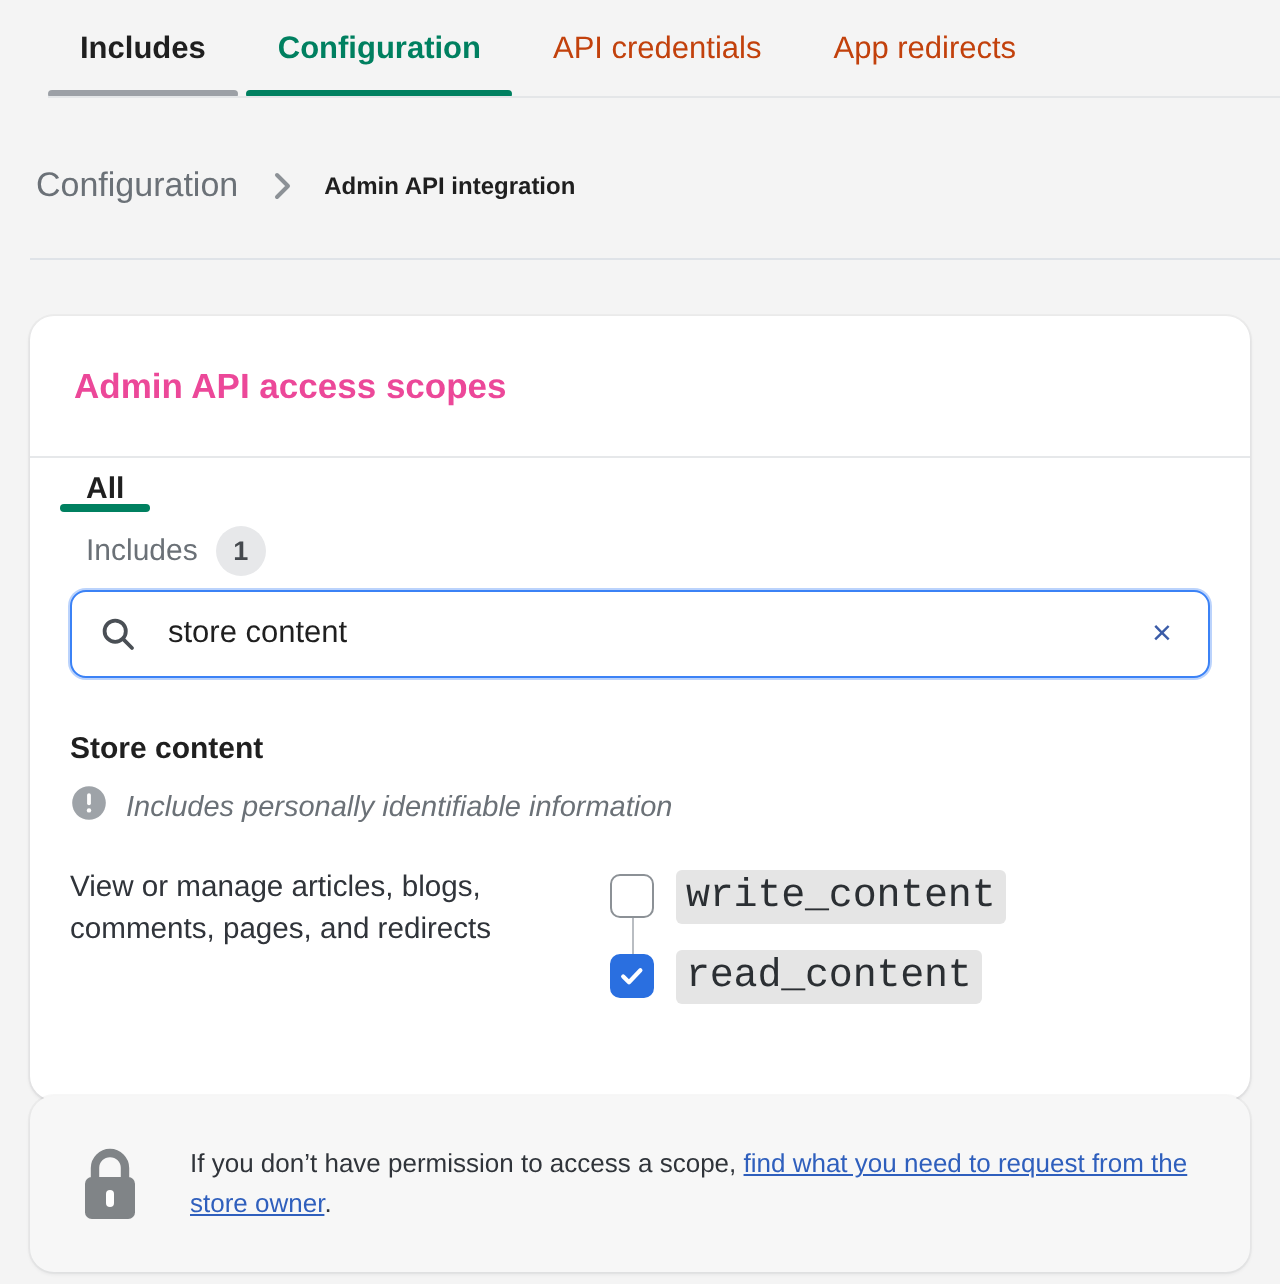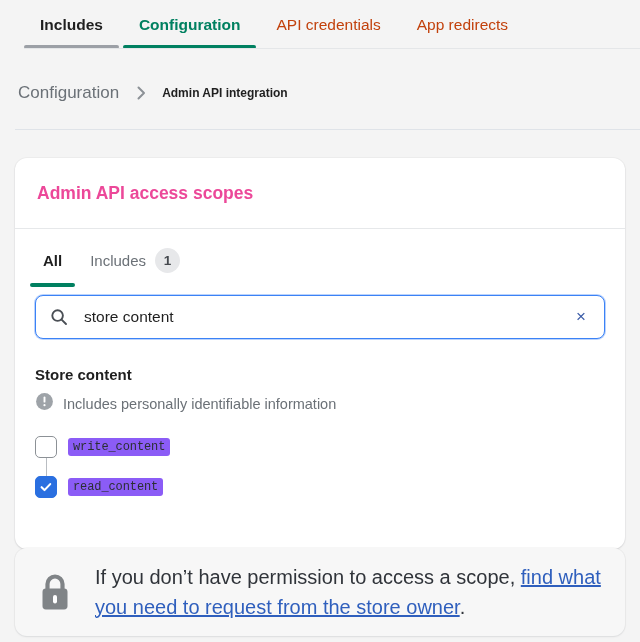--- a/index.html
+++ b/index.html
@@ -127,20 +127,21 @@
   }
   .card-divider { height: 1px; background: #e6e8ea; }
 
   
   .inner-tabs {
     display: flex;
     align-items: flex-start;
     padding-left: 14px;
     height: 62px;
     position: relative;
+    flex-direction: column;
   }
   .inner-tab {
     position: relative;
     height: 62px;
     display: flex;
     align-items: center;
     padding: 0 14px;
     font-size: 15px;
     color: #6b7177;
     cursor: pointer;
@@ -212,21 +213,21 @@
     font-weight: 700;
     color: #1f1f1f;
     margin-bottom: 9px;
   }
   .pii-row {
     display: flex;
     align-items: center;
     gap: 9px;
     margin-bottom: 18px;
   }
-  .pii-text { font-size: 14.5px; color: #6b7177; }
+  .pii-text { font-size: 14.5px; color: #6b7177; font-style: italic; }
 
   .scope-row {
     display: flex;
     align-items: flex-start;
     gap: 18px;
   }
   .scope-desc {
     font-size: 14.8px;
     line-height: 1.45;
     color: #30343a;
@@ -263,23 +264,23 @@
     cursor: pointer;
     background: #ffffff;
     border: 1.7px solid #8c9196;
   }
   .cbox.checked {
     background: #2a6fe0;
     border-color: #2a6fe0;
   }
   .code-chip {
     font-family: "Liberation Mono", "DejaVu Sans Mono", monospace;
-    font-size: 12px;
+    font-size: 20px;
     color: #2b2f33;
-    background: #8b5cf6;
+    background: #e5e5e5;
     padding: 2px 5px;
     border-radius: 3px;
     letter-spacing: -0.1px;
   }
 
   .scope-bottom-pad { height: 34px; }
 
   
   .footer-note {
     position: absolute;
@@ -290,21 +291,21 @@
     background: #f7f7f7;
     border-radius: 12px;
     box-shadow: 0 1px 2px rgba(16,24,40,0.08), 0 0 0 1px rgba(16,24,40,0.03);
     display: flex;
     align-items: center;
     padding: 0 22px;
     gap: 22px;
   }
   .lock-icon { flex: none; display: flex; }
   .footer-text {
-    font-size: 20px;
+    font-size: 13px;
     line-height: 1.52;
     color: #30343a;
   }
   .footer-text a {
     color: #2f5fbd;
     text-decoration: underline;
     cursor: pointer;
   }
 </style>
 </head>
@@ -388,20 +389,21 @@
           <svg width="19" height="19" viewBox="0 0 19 19" aria-hidden="true">
             <circle cx="9.5" cy="9.5" r="8.4" fill="#9ea3a8"></circle>
             <rect x="8.55" y="4.6" width="1.9" height="6" rx="0.95" fill="#ffffff"></rect>
             <circle cx="9.5" cy="13.2" r="1.1" fill="#ffffff"></circle>
           </svg>
         </span>
         <span class="pii-text">Includes personally identifiable information</span>
       </div>
 
       <div class="scope-row">
+        <div class="scope-desc">View or manage articles, blogs, comments, pages, and redirects</div>
 
         <div class="scope-options">
           <div class="connector"></div>
 
           <div class="opt">
             <span class="cbox"></span>
             <span class="code-chip">write_content</span>
           </div>
 
           <div class="opt">

